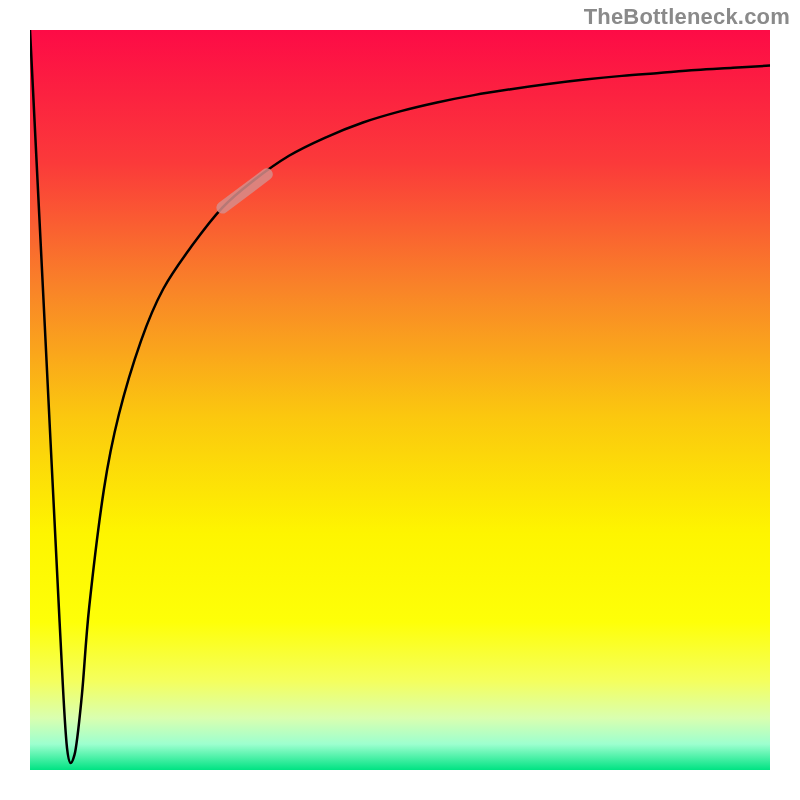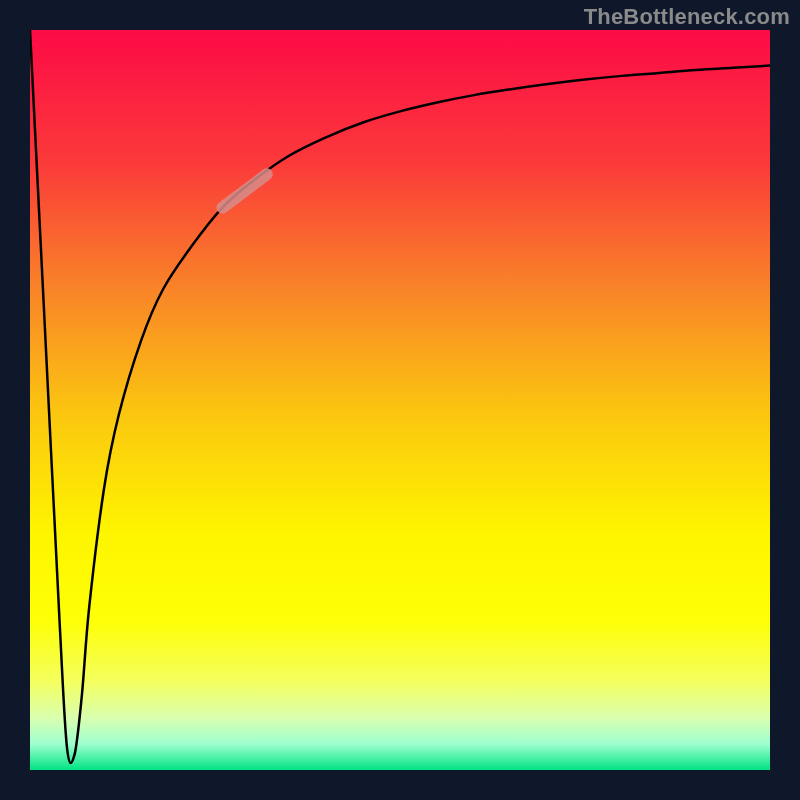--- a/index.html
+++ b/index.html
@@ -7,21 +7,21 @@
     padding: 0;
     width: 800px;
     height: 800px;
     background: #000;
     overflow: hidden;
   }
   .stage {
     position: relative;
     width: 800px;
     height: 800px;
-    background: #0f172a;
+    background: #ffffff;
   }
   .attribution {
     position: absolute;
     top: 4px;
     right: 10px;
     font-family: Arial, Helvetica, sans-serif;
     font-size: 22px;
     font-weight: 600;
     color: #8a8a8a;
     letter-spacing: 0.2px;

